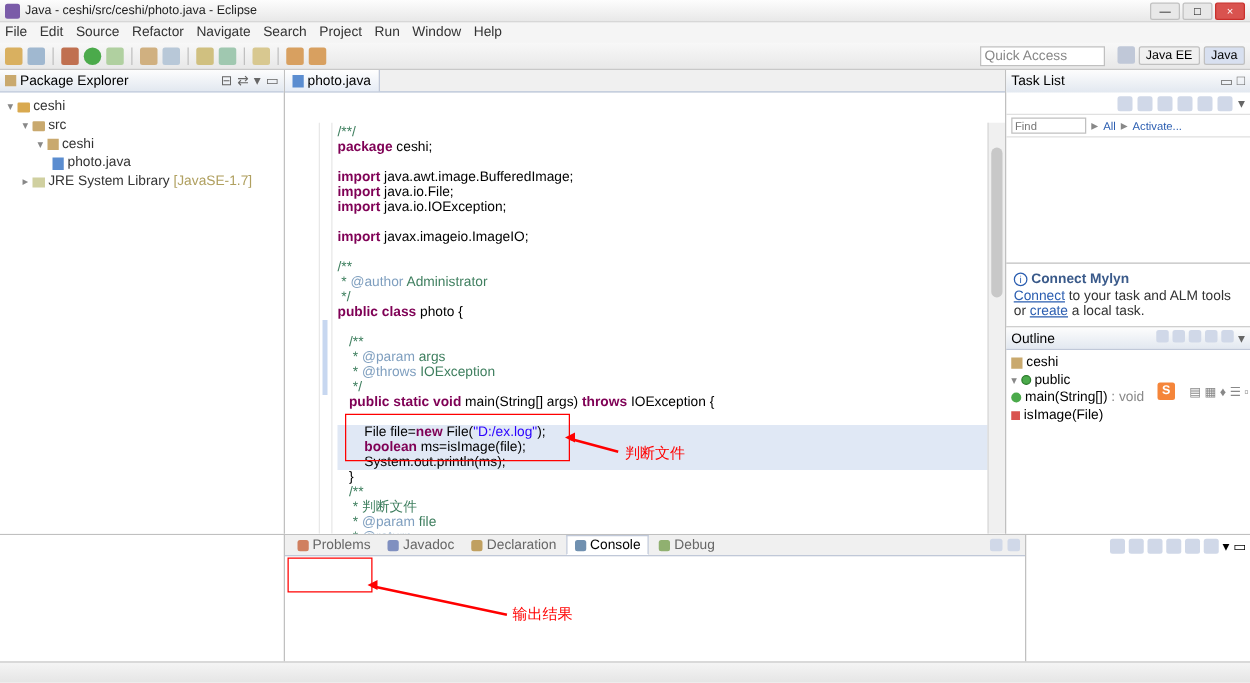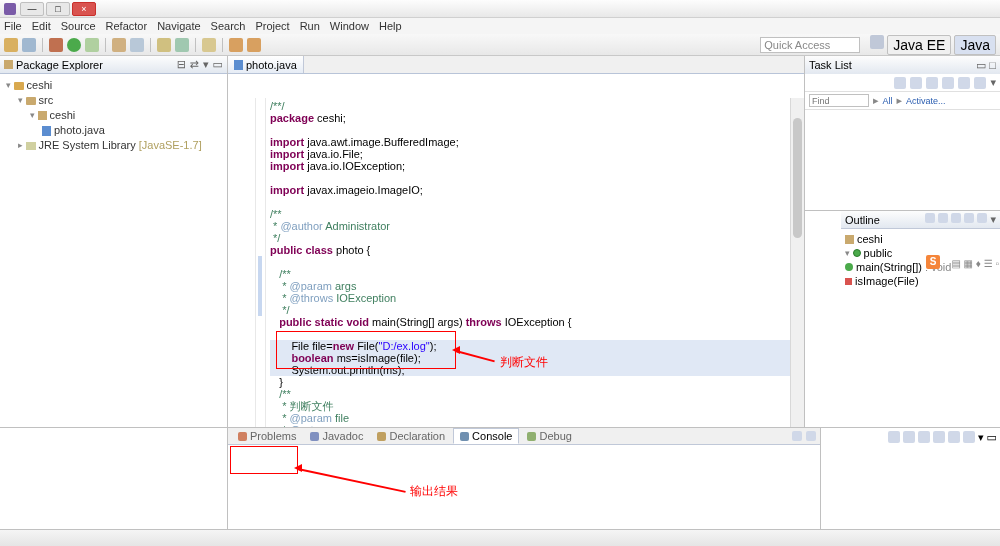--- a/index.html
+++ b/index.html
@@ -13,21 +13,21 @@
 .win-btn.close { background: #d9534f; color: #fff; border-color: #c9302c; }
 
 .menu-bar { height: 16px; background: #f5f5f5; display: flex; align-items: center; padding: 0 4px; gap: 10px; font-size: 10px; color: #333; }
 .menu-bar span { cursor: default; }
 
 .toolbar { height: 22px; background: linear-gradient(#f8f8f8,#e8e8e8); border-bottom: 1px solid #c8c8c8; display: flex; align-items: center; padding: 0 4px; gap: 4px; }
 .tb-icon { width: 14px; height: 14px; border-radius: 2px; display: inline-block; }
 .tb-sep { width: 1px; height: 14px; background: #c0c0c0; margin: 0 2px; }
 .quick-access { margin-left: auto; width: 100px; height: 16px; border: 1px solid #c0c0c0; background: #fff; font-size: 10px; padding: 0 3px; color: #888; display: flex; align-items: center; }
 .persp { display: flex; gap: 3px; margin-left: 6px; }
-.persp-btn { padding: 1px 5px; border: 1px solid #c0c0c0; background: #f0f0f0; font-size: 14px; border-radius: 2px; }
+.persp-btn { padding: 1px 5px; border: 1px solid #c0c0c0; background: #f0f0f0; font-size: 10px; border-radius: 2px; }
 
 .main { display: flex; height: 371px; }
 
 .sidebar { width: 228px; background: #fff; border-right: 1px solid #c0c0c0; display: flex; flex-direction: column; }
 .view-tab { height: 18px; background: linear-gradient(#fdfdfd,#e2e8f0); border-bottom: 1px solid #b8c4d8; display: flex; align-items: center; padding: 0 4px; font-size: 10px; }
 .view-tab .tab-label { display: flex; align-items: center; gap: 3px; }
 .view-tab .actions { margin-left: auto; display: flex; gap: 4px; font-size: 10px; color: #666; }
 .tree { padding: 4px 6px; font-size: 10px; color: #333; line-height: 15px; }
 .tree .node { display: flex; align-items: center; gap: 3px; }
 .tree .indent1 { padding-left: 12px; }
@@ -64,21 +64,21 @@
 .task-toolbar { height: 18px; display: flex; align-items: center; justify-content: flex-end; gap: 4px; padding: 0 4px; font-size: 9px; color: #666; border-bottom: 1px solid #e0e0e0; }
 .mini-icon { width: 12px; height: 12px; background: #d0d8e8; border-radius: 2px; display: inline-block; }
 .find-row { height: 18px; display: flex; align-items: center; padding: 0 4px; gap: 4px; border-bottom: 1px solid #e0e0e0; }
 .find-row input { width: 60px; height: 13px; border: 1px solid #c0c0c0; font-size: 9px; padding: 0 2px; }
 .find-row .link { color: #2a5db0; font-size: 9px; }
 .mylyn { padding: 6px; font-size: 10px; border-bottom: 1px solid #c0c0c0; }
 .mylyn .info-icon { display: inline-block; width: 11px; height: 11px; border-radius: 50%; background: #fff; border: 1px solid #2a5db0; color: #2a5db0; text-align: center; line-height: 10px; font-size: 8px; margin-right: 3px; }
 .mylyn .title { font-weight: bold; color: #3a5a8a; }
 .mylyn .body { font-size: 9px; color: #333; margin-top: 2px; }
 .mylyn .link { color: #2a5db0; text-decoration: underline; }
-.outline-panel { flex: 1; padding-left: 36px; }
+.outline-panel { flex: 1; }
 .outline-tab { height: 18px; background: linear-gradient(#fdfdfd,#e2e8f0); display: flex; align-items: center; padding: 0 4px; font-size: 10px; border-bottom: 1px solid #c0c8d8; }
 .outline-tab .actions { margin-left: auto; display: flex; gap: 3px; font-size: 9px; color: #666; }
 .outline-tree { padding: 3px 4px; font-size: 10px; line-height: 14px; }
 .outline-tree .node { display: flex; align-items: center; gap: 3px; }
 .green-dot { width: 8px; height: 8px; border-radius: 50%; background: #4baa4b; display: inline-block; }
 .class-icon { width: 8px; height: 8px; border-radius: 50%; background: #4baa4b; border: 1px solid #2a7a2a; }
 .red-sq { width: 7px; height: 7px; background: #d9534f; display: inline-block; }
 .sogou { position: absolute; right: 60px; width: 14px; height: 14px; background: #f5853a; color: #fff; font-weight: bold; font-size: 10px; text-align: center; line-height: 14px; border-radius: 2px; }
 .right-icons { display: flex; gap: 3px; font-size: 10px; padding: 0 3px; }
 
@@ -98,20 +98,21 @@
 .scrollbar-v { position: absolute; right: 0; top: 0; bottom: 0; width: 14px; background: #f0f0f0; border-left: 1px solid #d8d8d8; }
 .scrollbar-v .thumb { position: absolute; left: 2px; right: 2px; top: 20px; height: 120px; background: #c8c8c8; border-radius: 5px; }
 
 .bottom-right-icons { display: flex; flex-wrap: wrap; gap: 3px; padding: 3px; justify-content: flex-end; }
 </style>
 </head>
 <body>
 
 <div class="title-bar">
   <span class="icon"></span>
+  <span class="title">Java - ceshi/src/ceshi/photo.java - Eclipse</span>
   <div class="win-btns">
     <div class="win-btn">—</div>
     <div class="win-btn">□</div>
     <div class="win-btn close">×</div>
   </div>
 </div>
 
 <div class="menu-bar">
   <span>File</span>
   <span>Edit</span>
@@ -278,20 +279,24 @@
         <span>▾</span>
       </div>
       <div class="find-row">
         <input placeholder="Find" style="">
         <span style="color:#888">▸</span>
         <span class="link">All</span>
         <span style="color:#888">▸</span>
         <span class="link">Activate...</span>
       </div>
       <div style="height:100px"></div>
+    </div>
+    <div class="mylyn">
+      <div><span class="info-icon">i</span><span class="title">Connect Mylyn</span></div>
+      <div class="body"><span class="link">Connect</span><span> to your task and ALM tools or </span><span class="link">create</span><span> a local task.</span></div>
     </div>
     <div class="outline-panel">
       <div class="outline-tab">
         <span>Outline</span>
         <span class="actions">
           <span class="mini-icon" style="width:10px;height:10px"></span>
           <span class="mini-icon" style="width:10px;height:10px"></span>
           <span class="mini-icon" style="width:10px;height:10px"></span>
           <span class="mini-icon" style="width:10px;height:10px"></span>
           <span class="mini-icon" style="width:10px;height:10px"></span>

